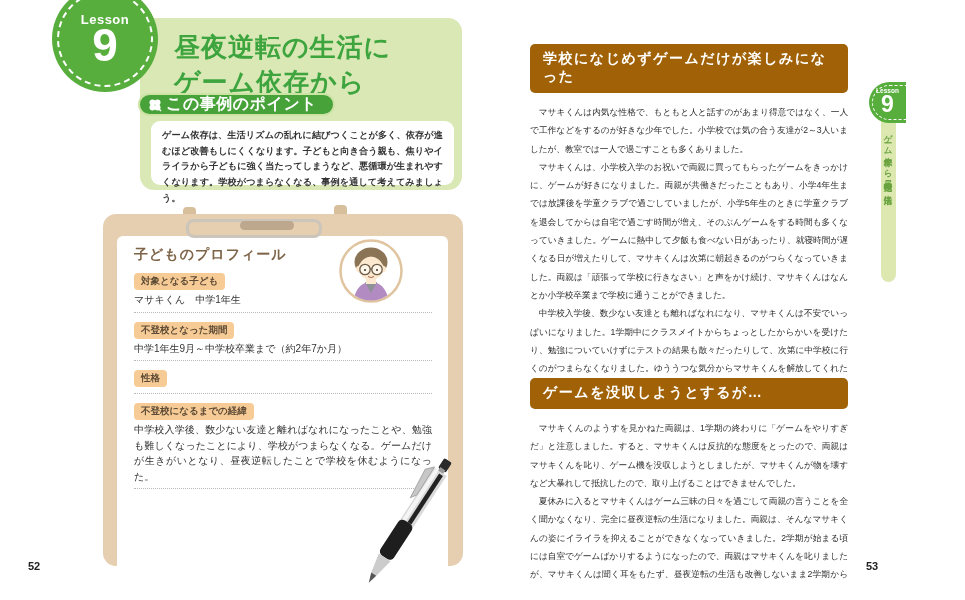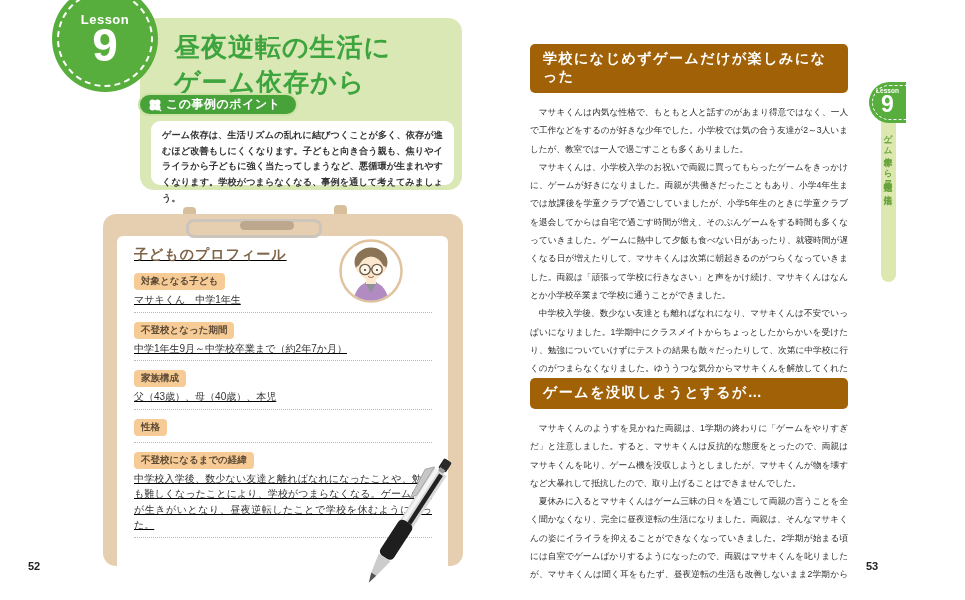--- a/index.html
+++ b/index.html
@@ -34,21 +34,21 @@
   }
   .main-title{
     left:174px;top:30px;z-index:2;color:#3da43e;font-weight:bold;
     font-size:26px;line-height:35px;letter-spacing:1px;
   }
   .point-pill{
     left:138px;top:93px;height:23px;z-index:3;background:#47a339;
     border:2px solid #cde3a6;border-radius:14px;display:flex;
     align-items:center;padding:0 16px 0 8px;box-sizing:border-box;
   }
-  .point-pill .txt{color:#fff;font-size:12px;font-weight:bold;letter-spacing:.5px;margin-left:4px;}
+  .point-pill .txt{color:#fff;font-size:16px;font-weight:bold;letter-spacing:.5px;margin-left:4px;}
   .point-box{
     left:151px;top:121px;width:303px;height:64px;background:#ffffff;
     border-radius:9px;z-index:2;padding:7px 11px;box-sizing:border-box;
   }
   .point-box .txt{
     font-size:9.2px;line-height:15.7px;color:#333;font-weight:600;
     text-align:justify;
   }
 
   
@@ -63,21 +63,20 @@
     border-radius:8px;z-index:3;background:transparent;
   }
   .clip-bar{
     left:240px;top:221px;width:54px;height:9px;background:#bda88e;
     border-radius:5px;z-index:4;
   }
   .profile-paper{
     left:117px;top:236px;width:331px;height:362px;background:#ffffff;
     border-radius:6px;z-index:2;padding:10px 16px 0 17px;box-sizing:border-box;
     overflow:hidden;
-    text-decoration:underline;
   }
   .profile-title{
     color:#7e6448;font-size:14px;font-weight:bold;letter-spacing:1px;
     margin-bottom:6px;
   }
   .p-row{border-bottom:1px dotted #b9b9b9;padding-bottom:4px;margin-bottom:6px;}
   .p-tag{
     display:inline-block;background:#f7cb96;color:#5c4a35;font-size:9.5px;
     font-weight:bold;border-radius:4px;padding:2px 7px;margin-bottom:2px;
   }
@@ -174,24 +173,20 @@
 <div class="abs profile-paper">
   <div class="profile-title">子どものプロフィール</div>
 
   <div class="p-row">
     <span class="p-tag">対象となる子ども</span>
     <div class="p-text">マサキくん　中学1年生</div>
   </div>
   <div class="p-row">
     <span class="p-tag">不登校となった期間</span>
     <div class="p-text">中学1年生9月～中学校卒業まで（約2年7か月）</div>
-  </div>
-  <div class="p-row">
-    <span class="p-tag">家族構成</span>
-    <div class="p-text">父（43歳）、母（40歳）、本児</div>
   </div>
   <div class="p-row">
     <span class="p-tag">性格</span>
   </div>
   <div class="p-row">
     <span class="p-tag">不登校になるまでの経緯</span>
     <div class="p-text">中学校入学後、数少ない友達と離ればなれになったことや、勉強も難しくなったことにより、学校がつまらなくなる。ゲームだけが生きがいとなり、昼夜逆転したことで学校を休むようになった。</div>
   </div>
 </div>
 

